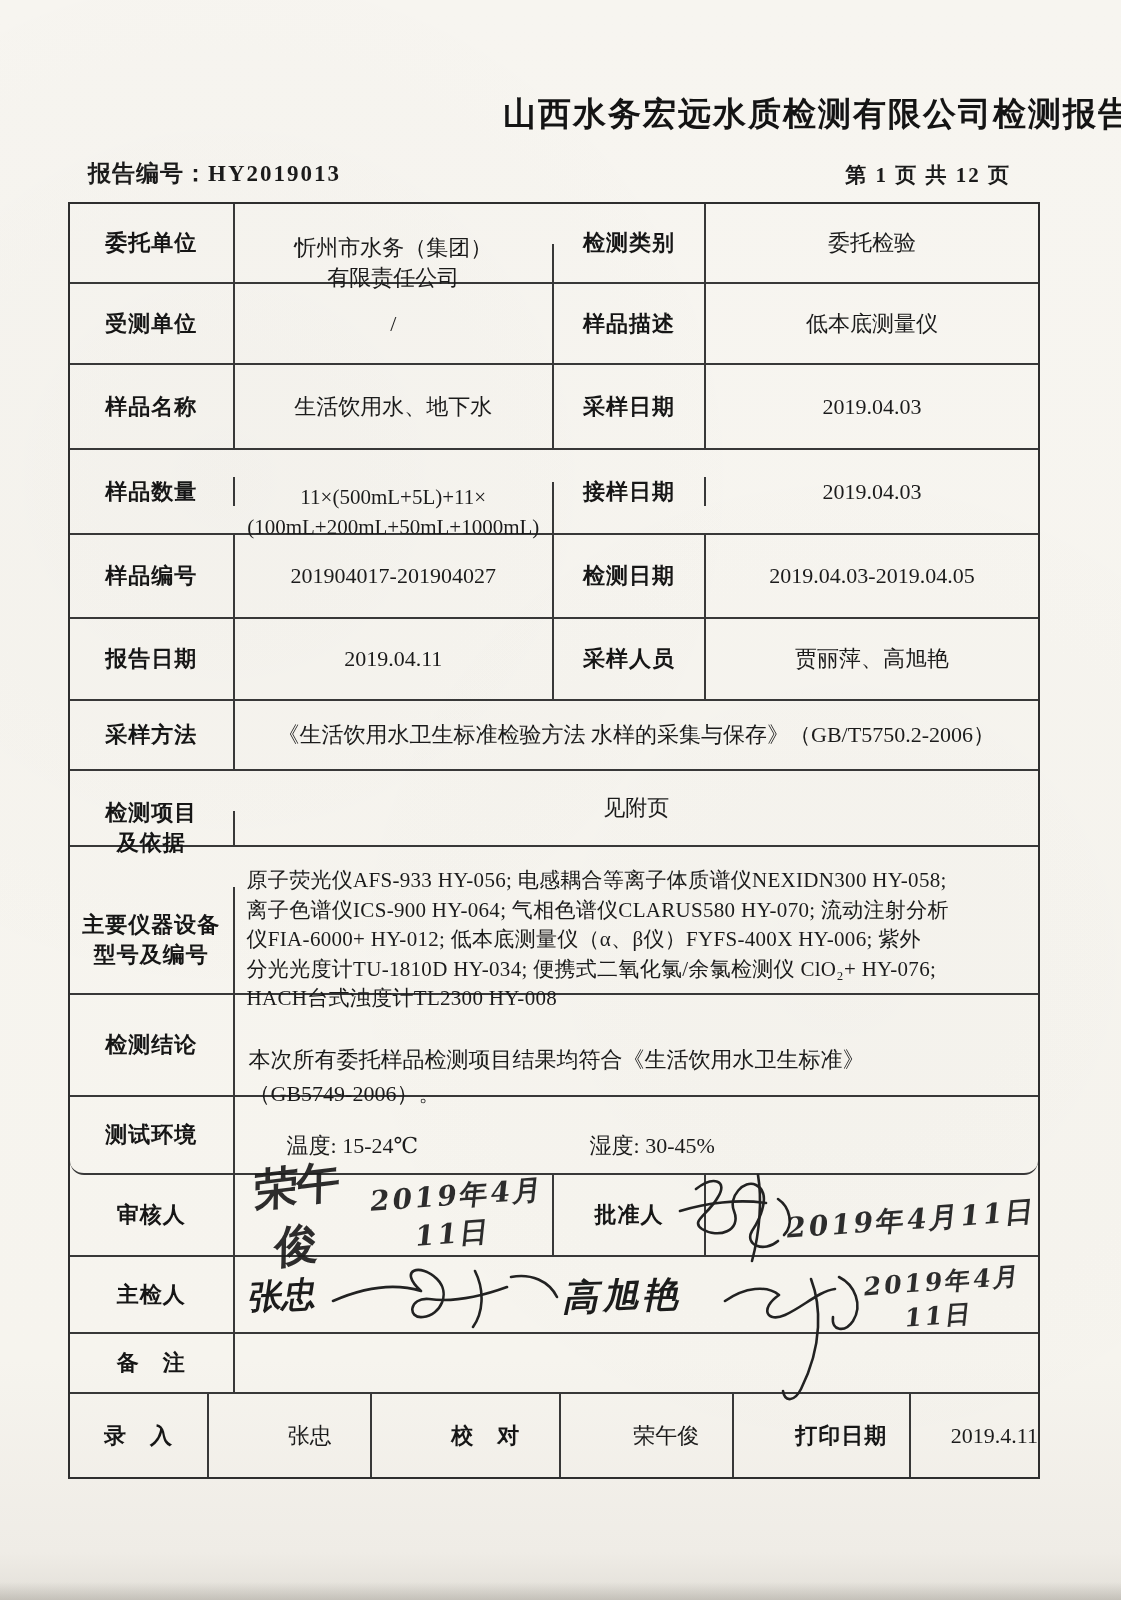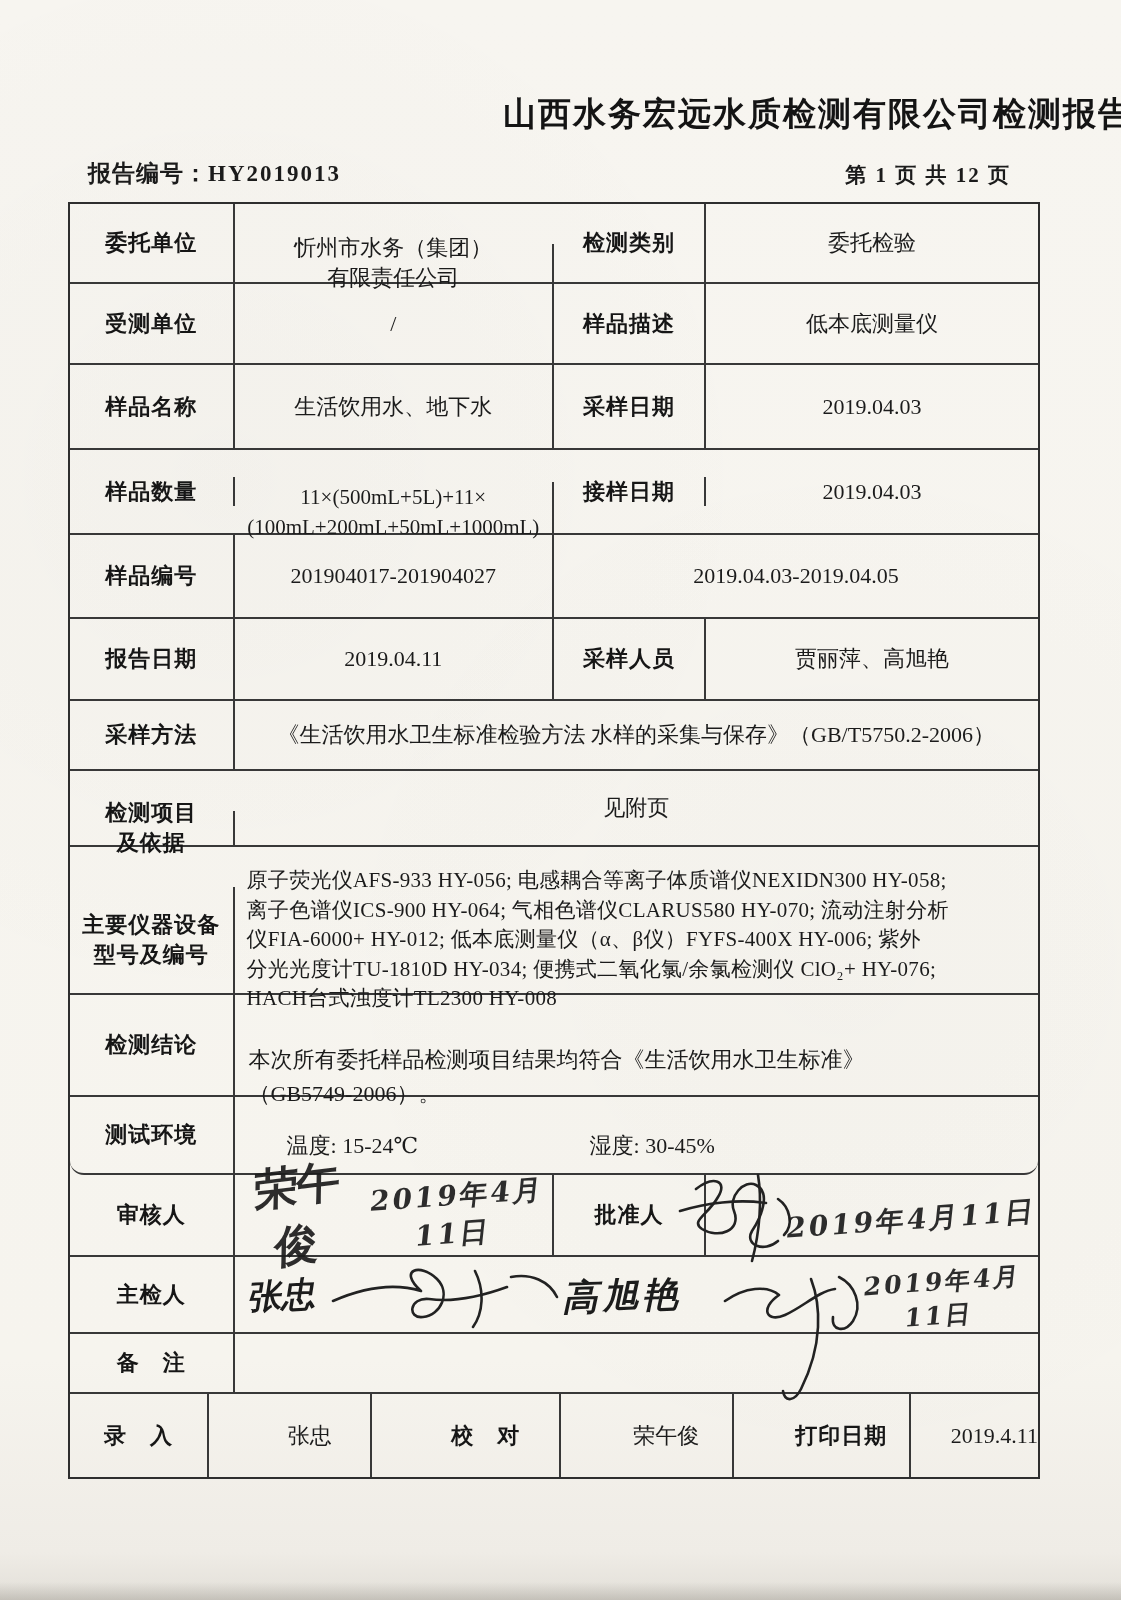--- a/index.html
+++ b/index.html
@@ -134,20 +134,21 @@
       <div class="cell c1 lbl">样品数量</div>
       <div class="cell c2 pre qty">11×(500mL+5L)+11×
 (100mL+200mL+50mL+1000mL)</div>
       <div class="cell c3 lbl">接样日期</div>
       <div class="cell c4">2019.04.03</div>
     </div>
 
     <div class="row r5">
       <div class="cell c1 lbl">样品编号</div>
       <div class="cell c2">201904017-201904027</div>
+      <div class="cell c3 lbl">检测日期</div>
       <div class="cell c4">2019.04.03-2019.04.05</div>
     </div>
 
     <div class="row r6">
       <div class="cell c1 lbl">报告日期</div>
       <div class="cell c2">2019.04.11</div>
       <div class="cell c3 lbl">采样人员</div>
       <div class="cell c4">贾丽萍、高旭艳</div>
     </div>
 

